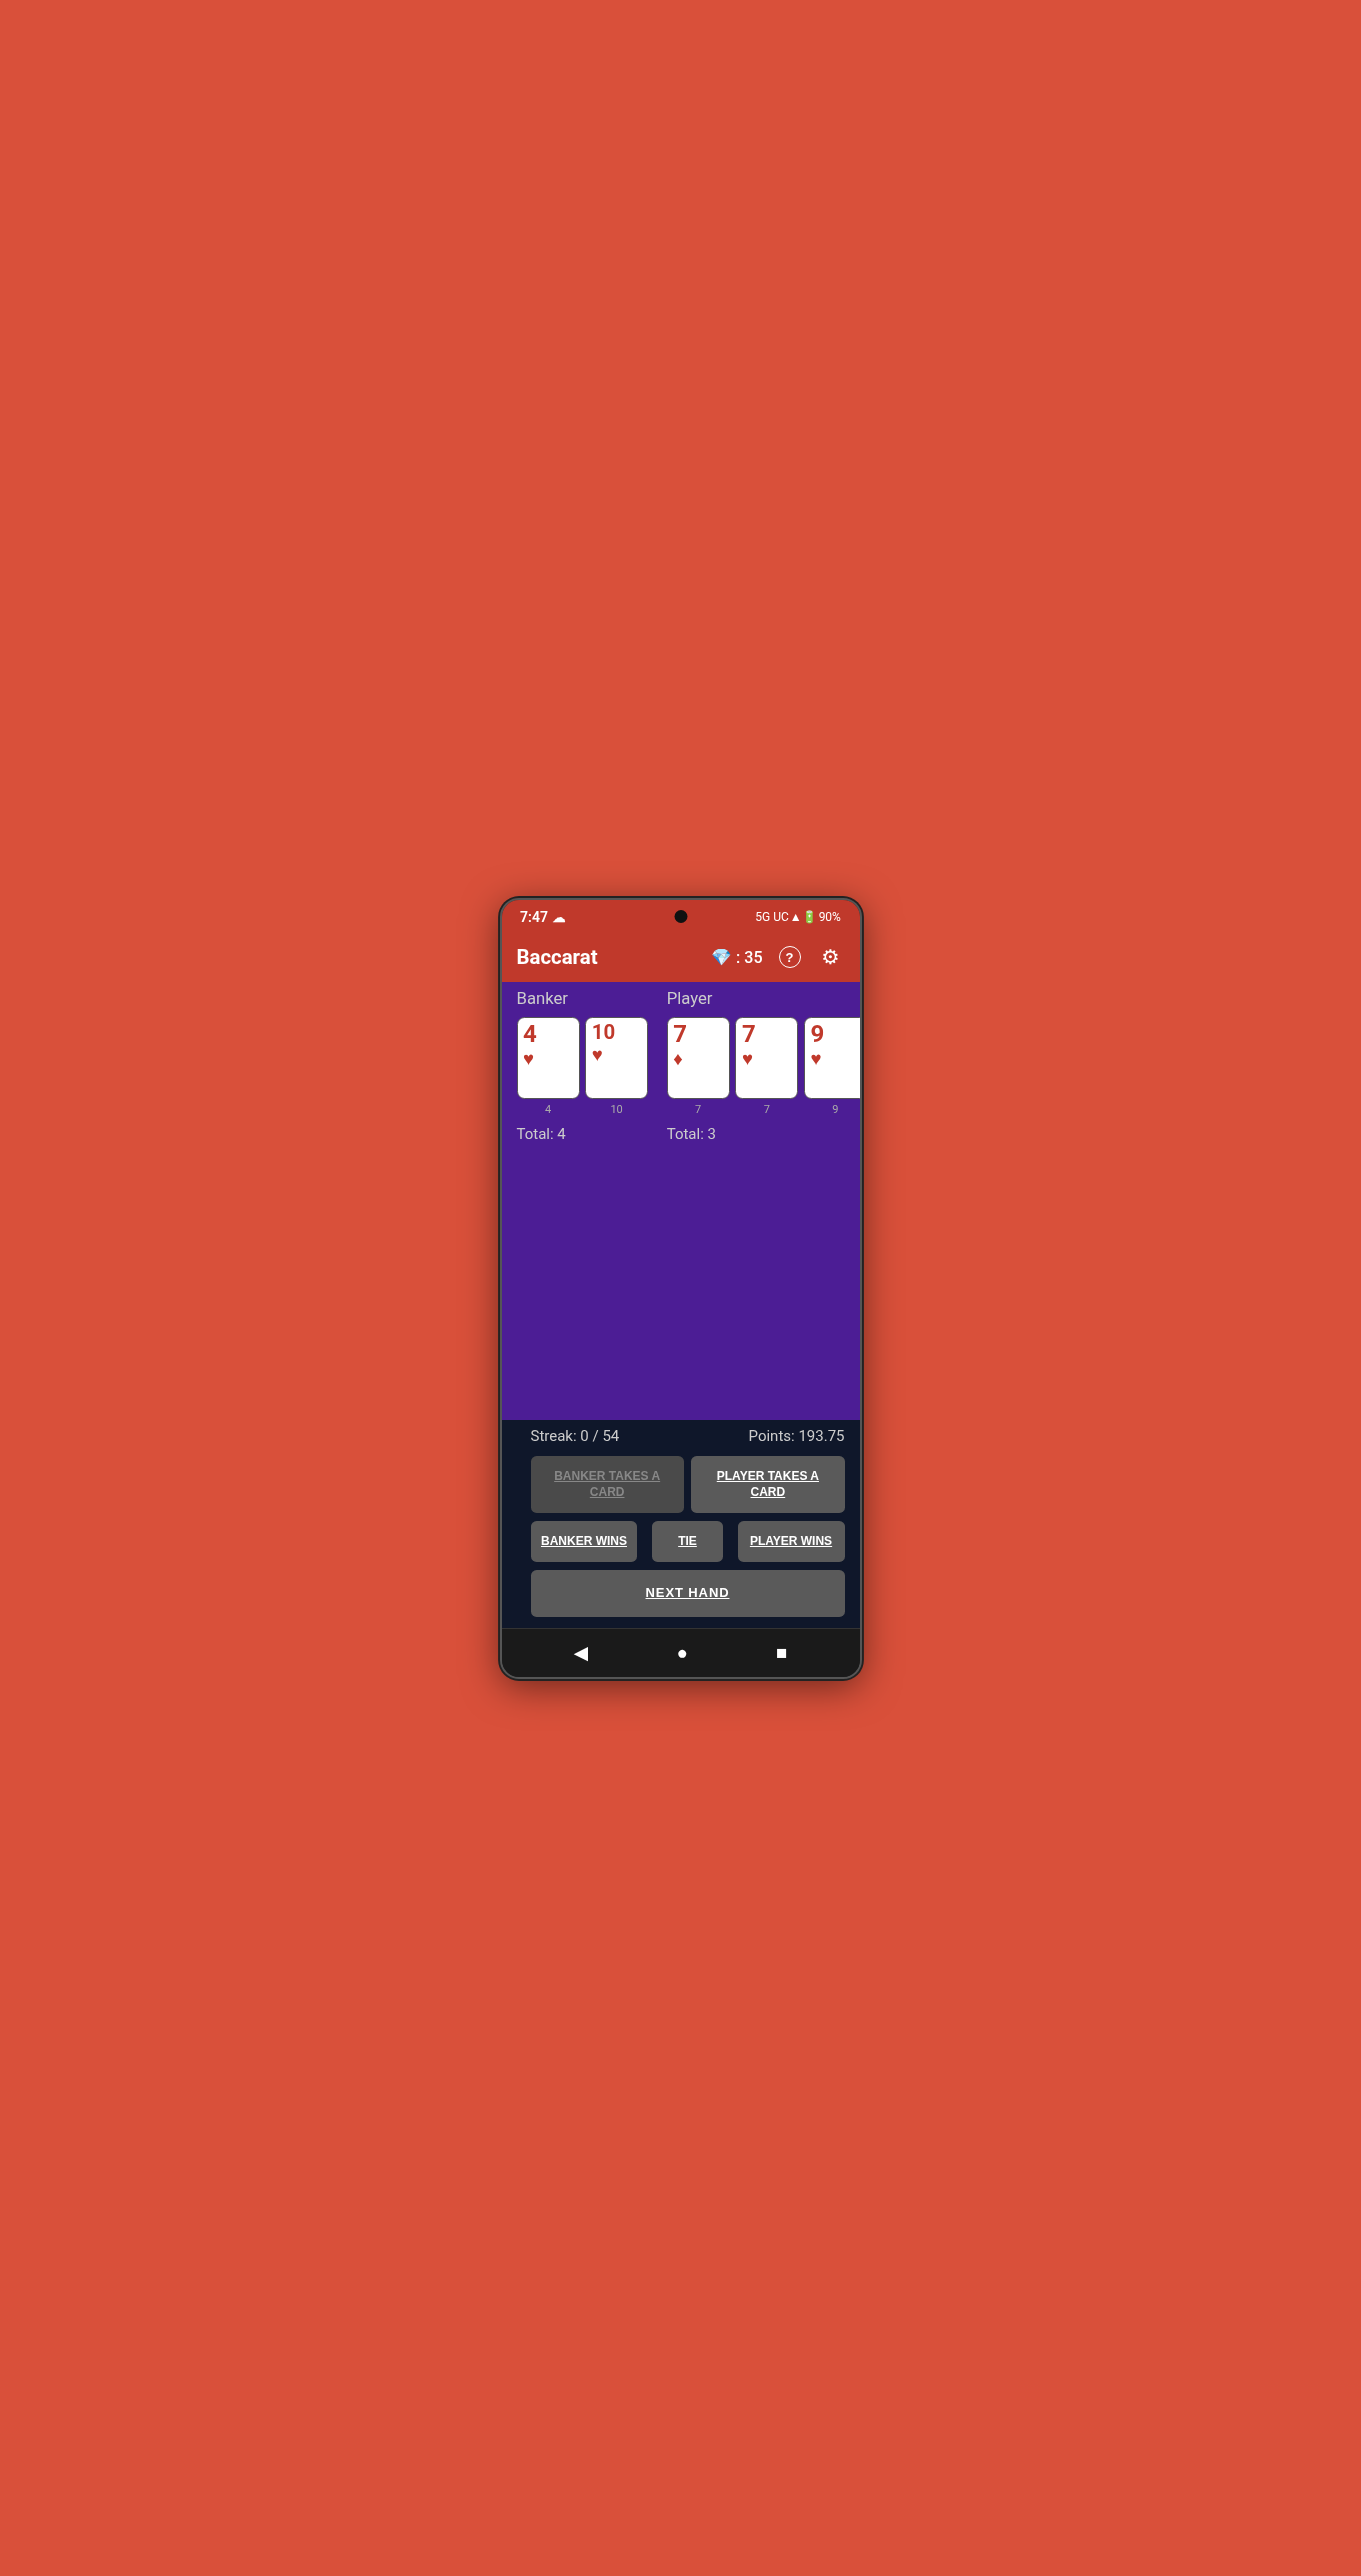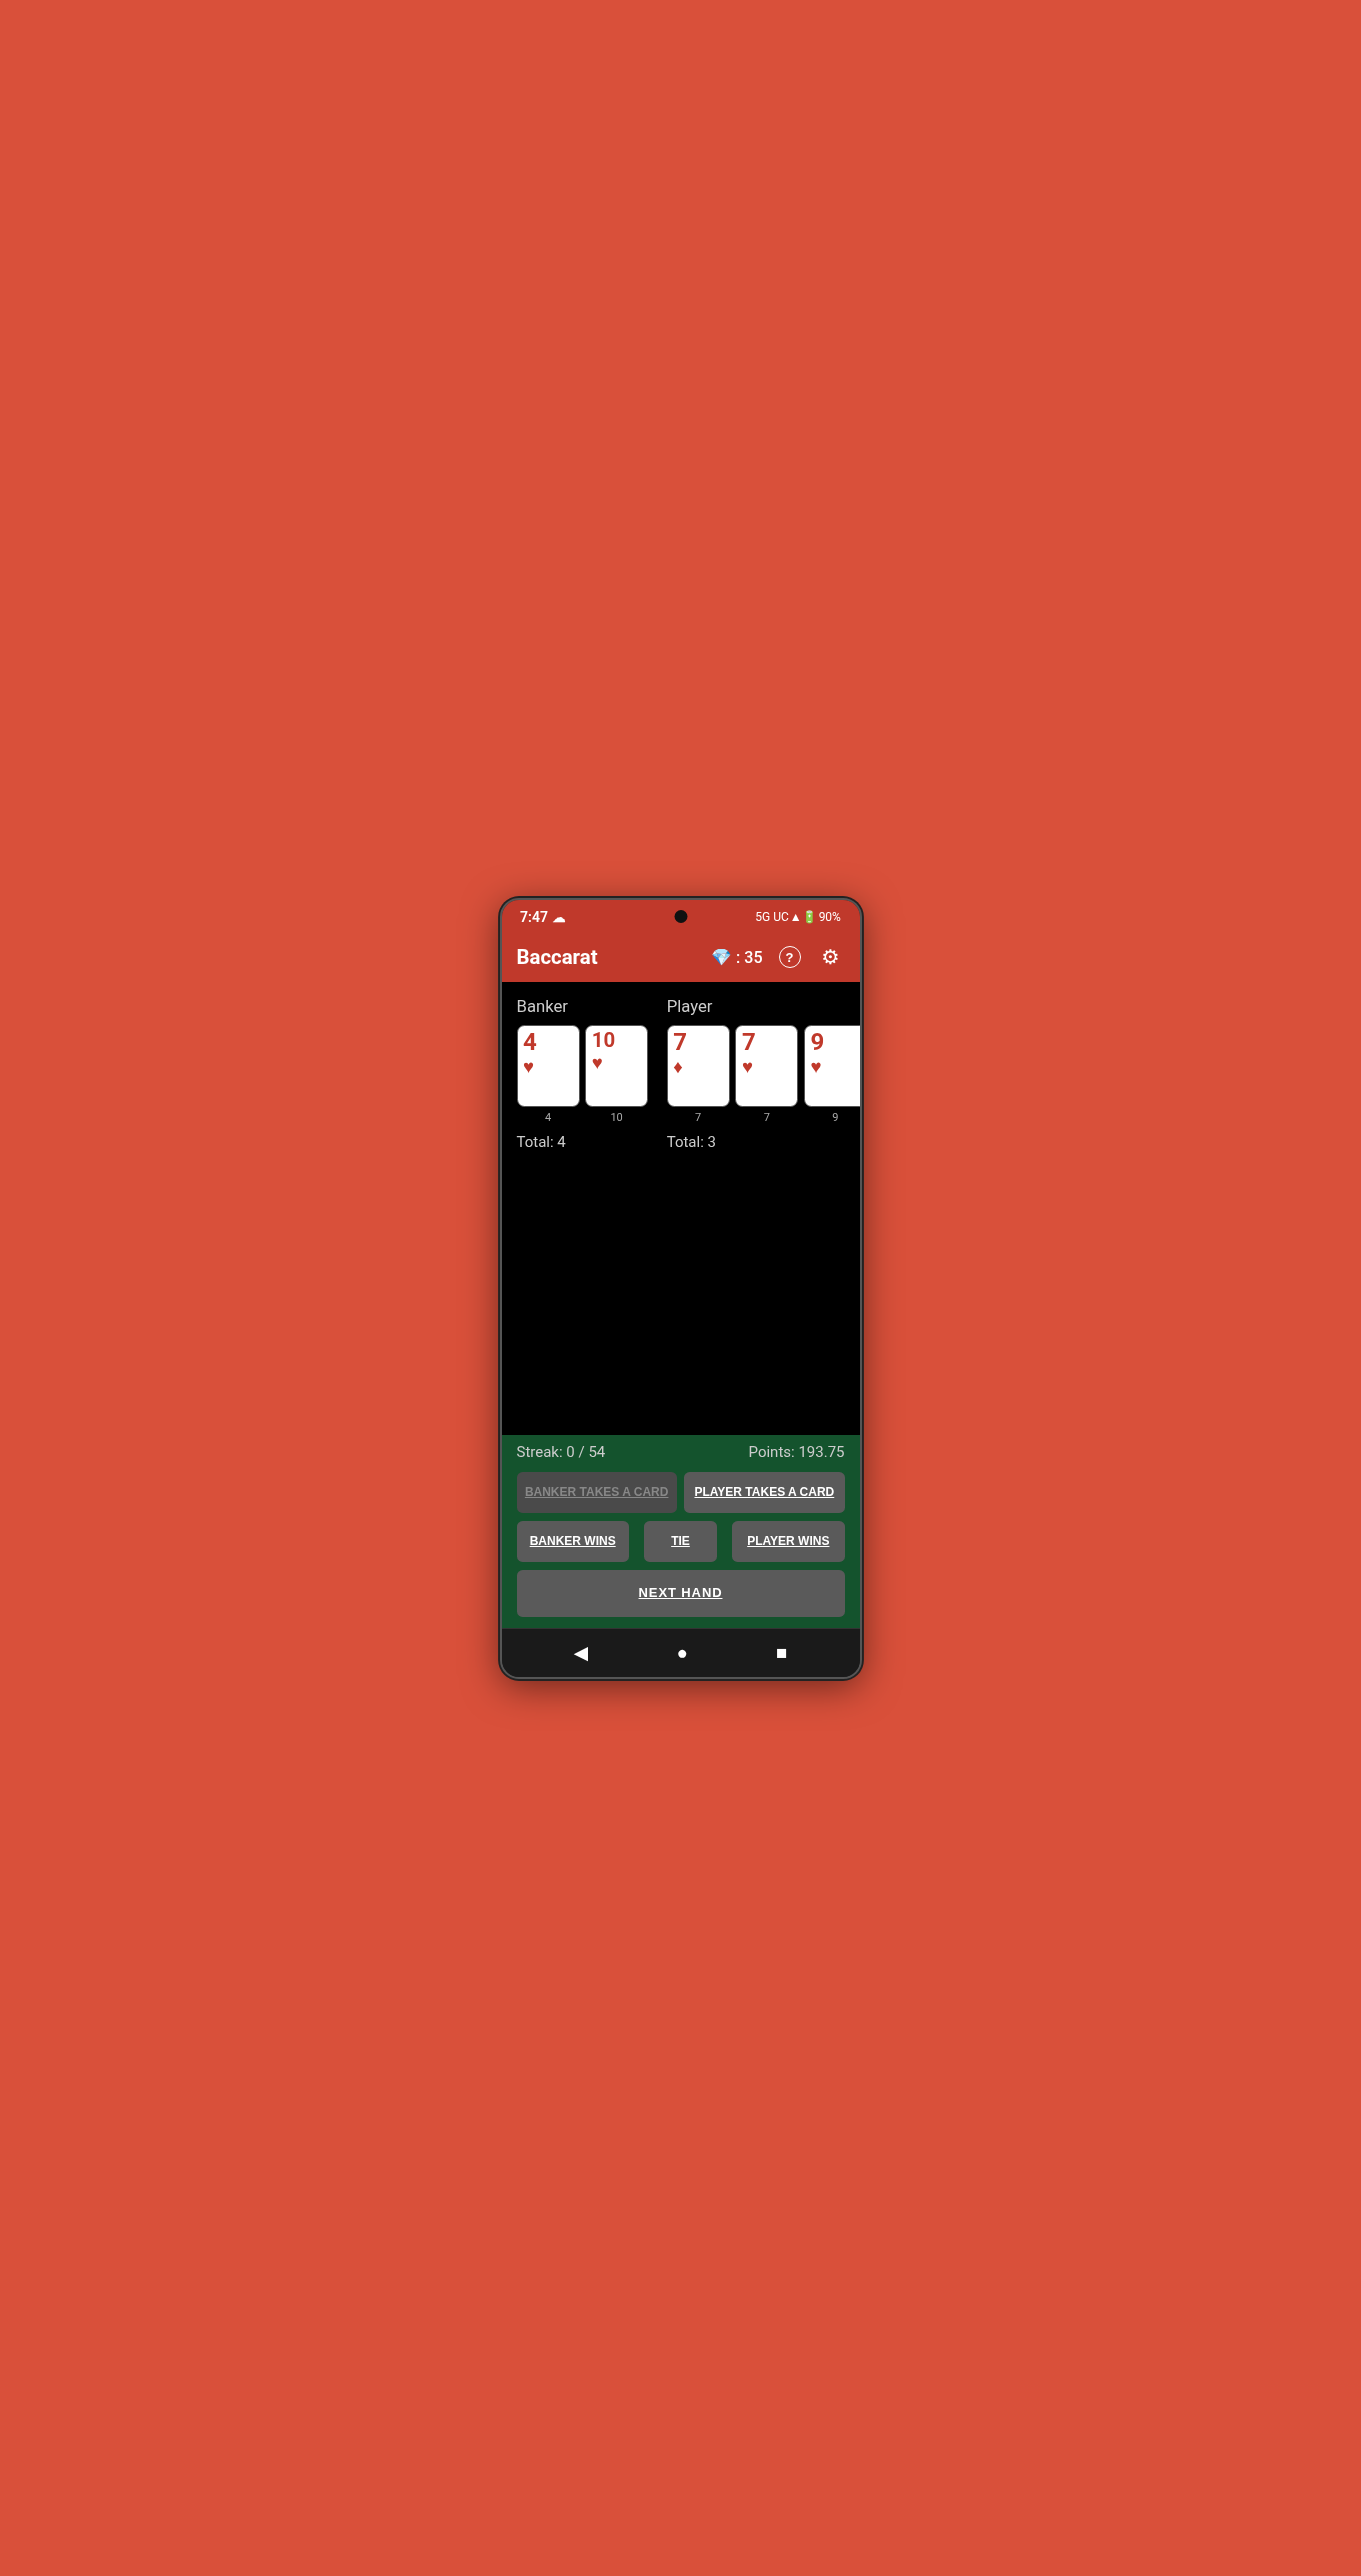--- a/index.html
+++ b/index.html
@@ -94,25 +94,25 @@
       background: none;
       border: none;
       display: flex;
       align-items: center;
       justify-content: center;
       width: 28px;
       height: 28px;
       border-radius: 50%;
     }
     .main-content {
-      background: #000000;
+      background: #4c1d95;
       flex: 1;
       display: flex;
       flex-direction: column;
-      padding: 15px 15px 0 15px;
+      padding: 7px 15px 0 15px;
       overflow: hidden;
     }
     .hands-row {
       display: flex;
       gap: 18.6px;
       margin-bottom: 15px;
     }
     .hand-section {
       flex: 1;
     }
@@ -176,22 +176,22 @@
       color: white;
       font-size: 24px;
       font-weight: bold;
       margin-bottom: 9.3px;
     }
     .result-subtitle {
       color: #aaa;
       font-size: 13px;
     }
     .bottom-section {
-      background: #14532d;
-      padding: 0 15px 11px 15px;
+      background: #0f172a;
+      padding: 0 15px 11px 29px;
     }
     .stats-row {
       display: flex;
       justify-content: space-between;
       color: #ccc;
       font-size: 15px;
       margin-bottom: 11px;
       padding-top: 7.4px;
     }
     .action-buttons {

